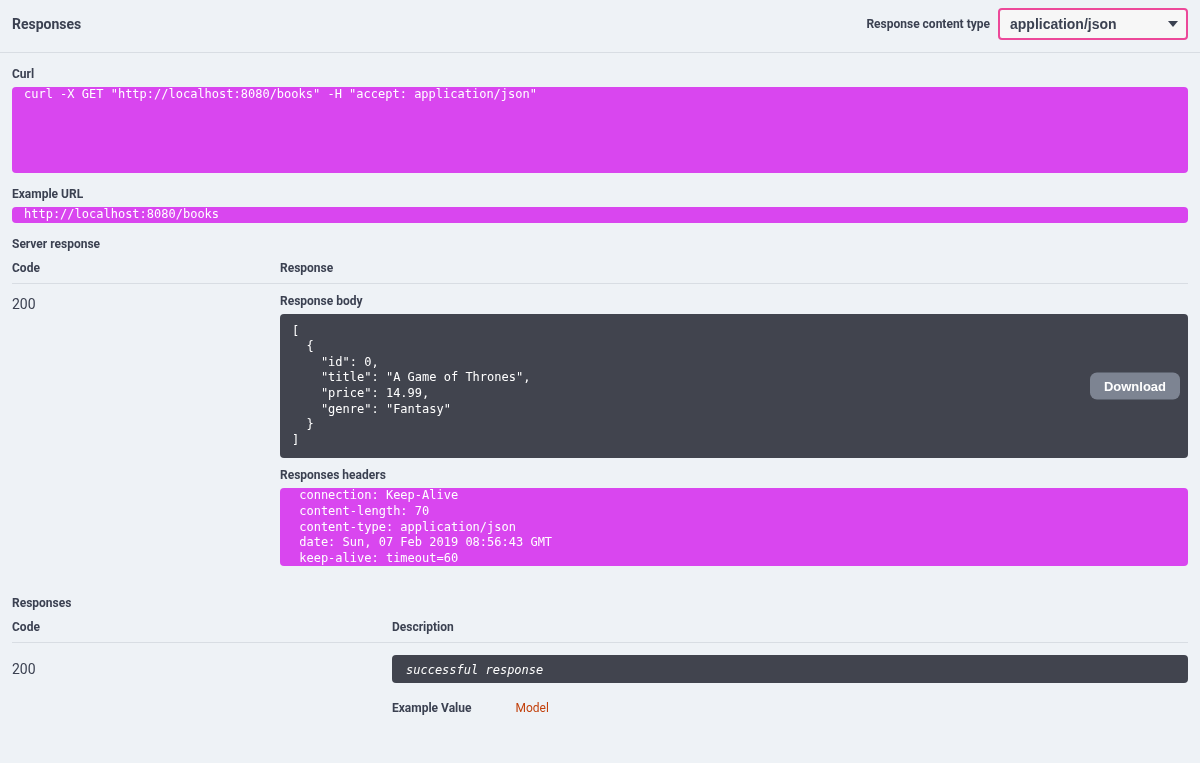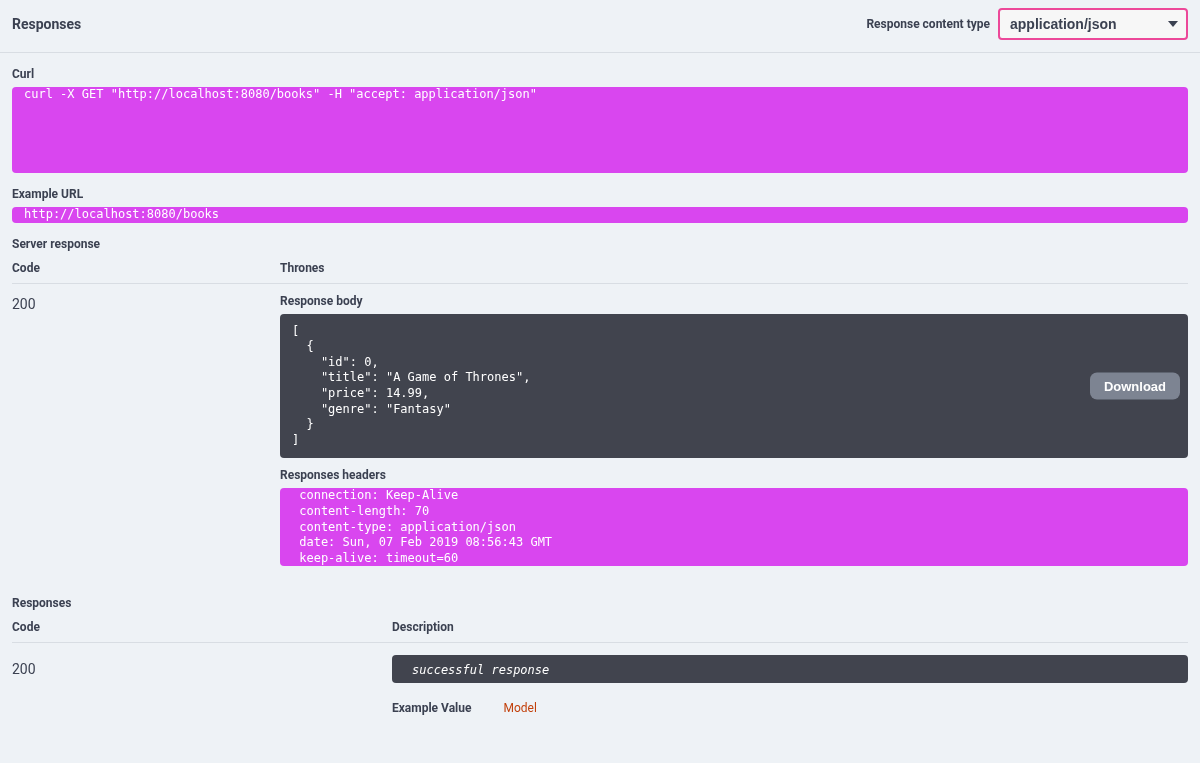--- a/index.html
+++ b/index.html
@@ -148,32 +148,32 @@
       margin-bottom: 12px;
     }
     .col-code2 { width: 380px; font-size: 12px; font-weight: 700; color: #3b4151; }
     .col-desc2 { flex: 1; font-size: 12px; font-weight: 700; color: #3b4151; }
     .row2 { display: flex; }
     .row2 .col-code2-val { width: 380px; font-size: 14px; color: #3b4151; padding-top: 6px; }
     .row2 .col-desc2-body { flex: 1; }
     .desc-box {
       background: #41444e;
       border-radius: 4px;
-      padding: 6px 20px;
+      padding: 6px 14px;
       margin-bottom: 18px;
     }
     .desc-box span {
       color: #fff;
       font-family: "Menlo","Monaco","Consolas",monospace;
       font-size: 12px;
       font-style: italic;
     }
     .tabs-row {
       display: flex;
-      gap: 12px;
+      gap: 24px;
       margin-bottom: 8px;
       align-items: baseline;
     }
     .tab {
       font-size: 12px;
       color: #3b4151;
       cursor: pointer;
     }
     .tab.active { font-weight: 700; }
     .tab.inactive { color: #c2410c; font-weight: 400; margin-left: 20px; }
@@ -198,21 +198,21 @@
   <div class="section-label">Curl</div>
   <div class="dark-box curl-box">curl -X GET "http://localhost:8080/books" -H "accept: application/json"</div>
 
   <div class="section-label">Example URL</div>
   <div class="dark-box">http://localhost:8080/books</div>
 
   <div class="subsection-title">Server response</div>
 
   <div class="table-head">
     <div class="col-code">Code</div>
-    <div class="col-right">Thrones</div>
+    <div class="col-right">Response</div>
   </div>
 
   <div class="row">
     <div class="col-code-val">200</div>
     <div class="col-detail">
       <div class="small-label">Response body</div>
       <div class="response-body-box">
         <pre>[
   {
     "id": 0,

